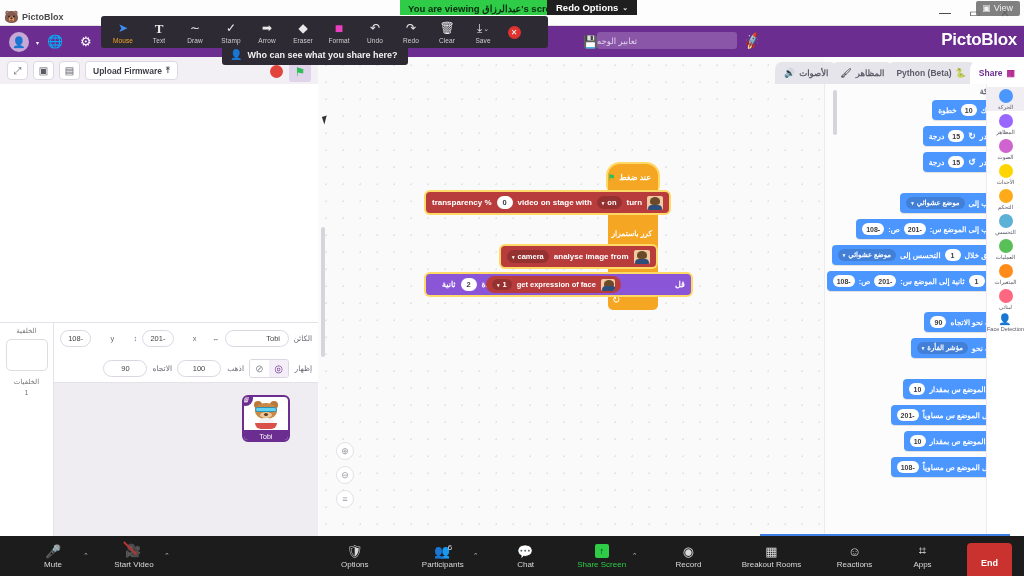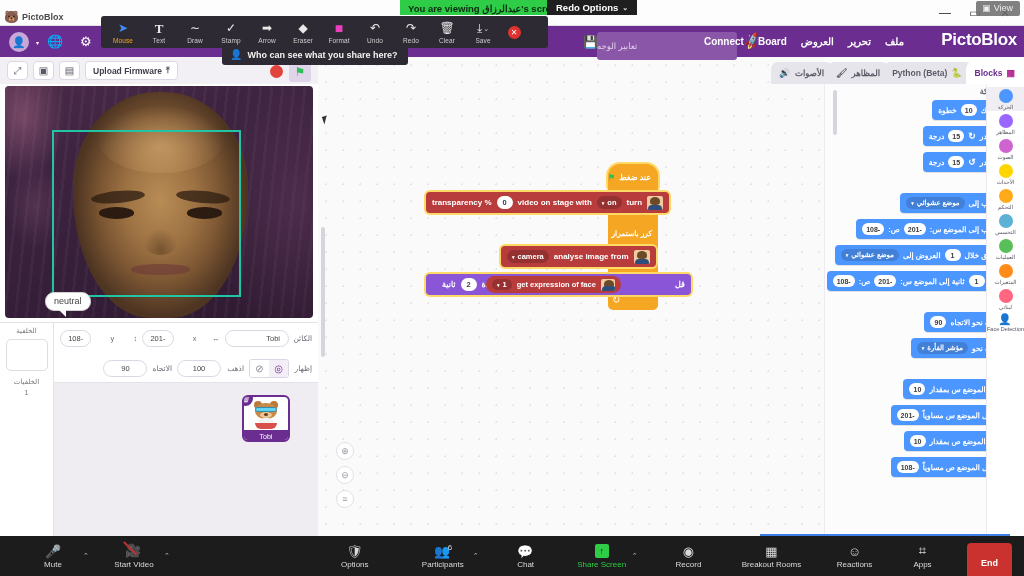--- a/index.html
+++ b/index.html
@@ -93,21 +93,21 @@
   .pb-menu {
     position: absolute; right: 120px; top: 0; height: 31px;
     display: flex; align-items: center; gap: 14px; color: #fff;
     font-size: 10px; font-weight: 600;
   }
   .pb-rocket {
     position: absolute; left: 744px; top: 8px; color: #fff; font-size: 13px;
     transform: rotate(-20deg);
   }
   .pb-project {
-    position: absolute; left: 597px; top: 6px; width: 140px; height: 28px;
+    position: absolute; left: 597px; top: 6px; width: 140px; height: 17px;
     background: #8a56a8; border-radius: 3px; color: #e4d2ef; font-size: 8.5px;
     display: flex; align-items: center; justify-content: flex-end; padding-right: 8px;
     direction: rtl;
   }
   .pb-save-ico {
     position: absolute; left: 583px; top: 9px; color: #fff; font-size: 12px;
   }
   .pb-avatar {
     position: absolute; left: 9px; top: 6px; width: 20px; height: 20px;
     border-radius: 50%; background: #c7a9d8; display: flex;
@@ -563,71 +563,39 @@
   <div class="pb-header">
     <div class="pb-avatar">👤</div>
     <div class="pb-caret">▾</div>
     <div class="pb-globe">🌐</div>
     <div class="pb-gear">⚙</div>
     <div class="pb-save-ico">💾</div>
     <div class="pb-project">
       <span>تعابير الوجه</span>
     </div>
     <div class="pb-rocket">🚀</div>
-    <div class="pb-menu">
-      <span>Connect</span>
-      <span>Board</span>
-      <span>العروض</span>
-      <span>تحرير</span>
-      <span>ملف</span>
-    </div>
     <div class="pb-logo">PictoBlox</div>
   </div>
 
   <div class="tool-row">
     <div class="tbtn">⤢</div>
     <div class="tbtn">▣</div>
     <div class="tbtn">▤</div>
     <div class="tbtn wide">
       <span>Upload Firmware</span>
       <span>⤒</span>
     </div>
   </div>
   <div class="run-ctrls">
     <div class="stop-dot"></div>
     <div class="green-flag-btn">
       <span>⚑</span>
     </div>
   </div>
 
-  <div class="stage-wrap">
-    <div class="bg-tex"></div>
-    <div class="face">
-      <div class="fh"></div>
-      <div class="brow l"></div>
-        <div class="brow r"></div>
-      <div class="eye l"></div>
-        <div class="eye r"></div>
-      <div class="nose"></div>
-        <div class="mouth"></div>
-    </div>
-    <div class="face-box"></div>
-    <div class="bubble">
-      <span>neutral</span>
-    </div>
-    <div class="tobi-stage">
-      <div class="tobi">
-        
-        
-        
-        
-        
-      </div>
-    </div>
-  </div>
 
   <div class="sprite-panel">
     <div class="sp-left">
       <div class="lbl">الخلفية</div>
       <div class="thumb"></div>
       <div class="lbl2">الخلفيات</div>
       <div class="cnt">1</div>
     </div>
 
     <div class="sp-fields">
@@ -747,21 +715,21 @@
     </div>
     <div class="tab">
       <span class="ic">🖌</span>
       <span>المظاهر</span>
     </div>
     <div class="tab">
       <span>Python (Beta)</span>
       <span class="ic">🐍</span>
     </div>
     <div class="tab active">
-      <span>Blocks</span>
+      <span>Share</span>
       <span class="ic" style="color:#b0258f">▦</span>
     </div>
   </div>
 
   <div class="palette">
     <div class="pal-scroll"></div>
     <div class="pal-title">الحركة</div>
     <div class="pal-blocks">
 
       <div class="pb">
@@ -797,21 +765,21 @@
       <div class="pb">
         <span>اذهب إلى الموضع س:</span>
         <span class="oval">-201</span>
         <span>ص:</span>
         <span class="oval">-108</span>
       </div>
 
       <div class="pb">
         <span>انزلق خلال</span>
         <span class="oval">1</span>
-        <span>العروض إلى</span>
+        <span>التحسس إلى</span>
         <span class="drop">
           <span>موضع عشوائي</span>
           <span class="c">▾</span>
         </span>
       </div>
 
       <div class="pb" style="margin-right:-24px">
         <span>انزلق خلال</span>
         <span class="oval">1</span>
         <span>ثانية إلى الموضع س:</span>

